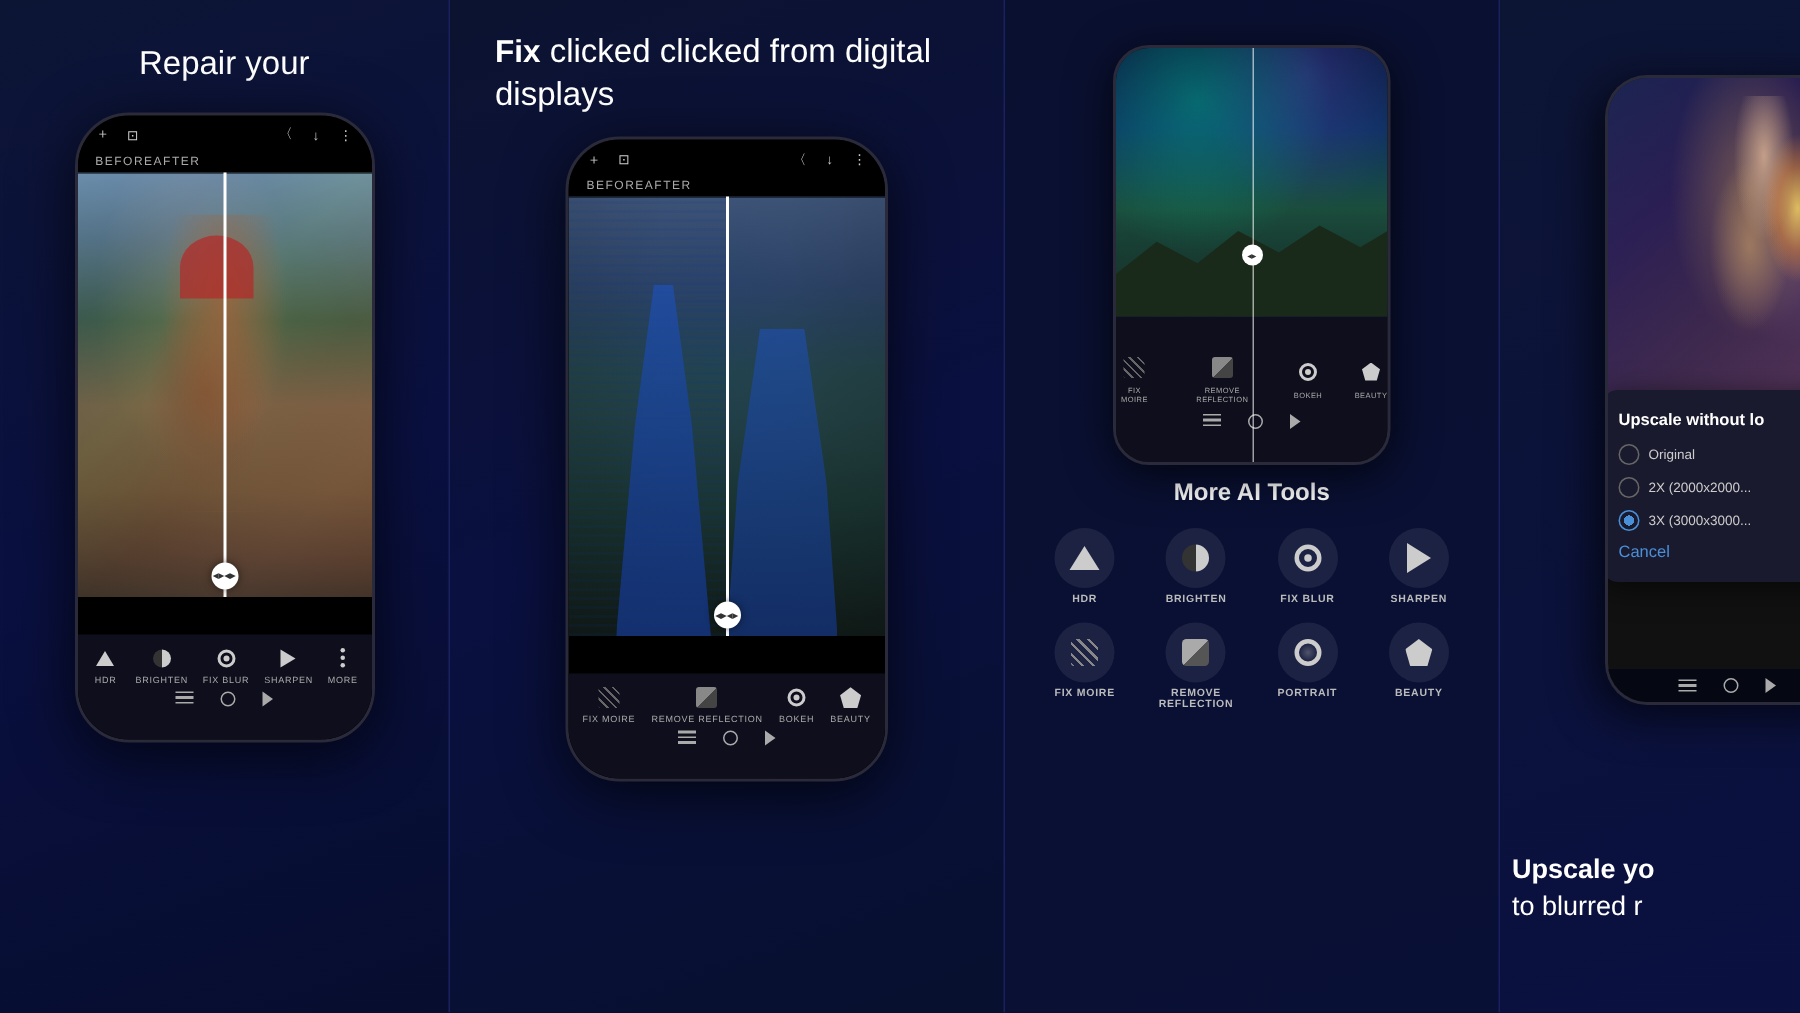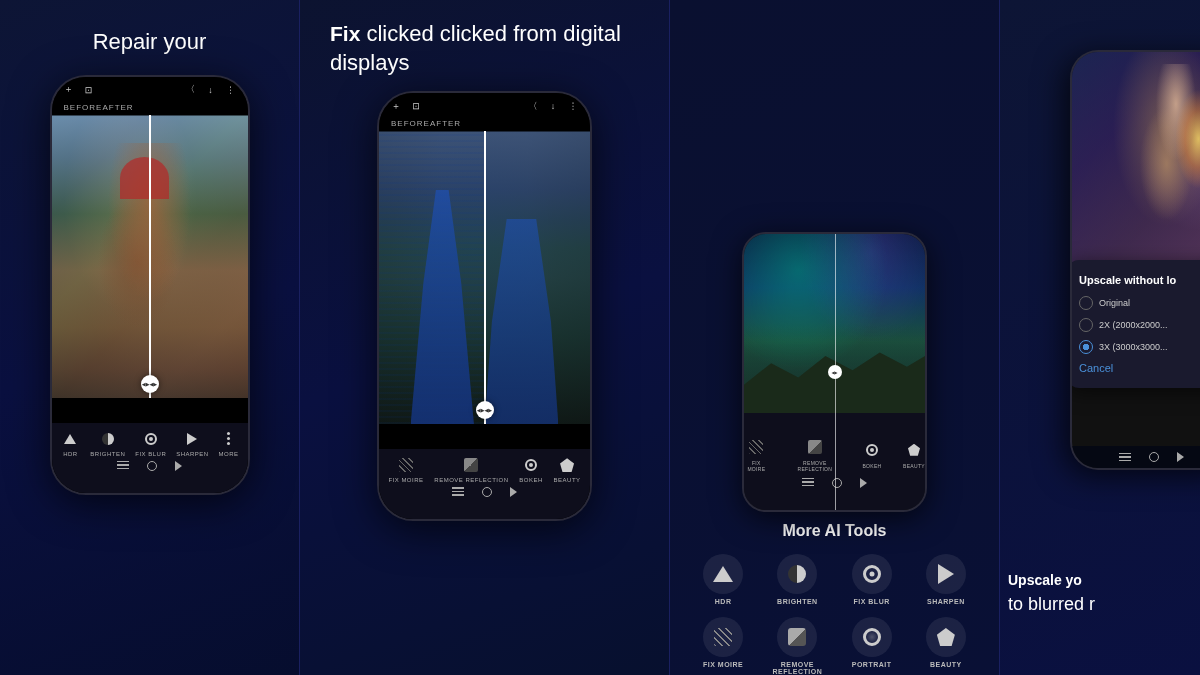--- a/index.html
+++ b/index.html
@@ -30,21 +30,20 @@
       width: 370px;
       background: linear-gradient(160deg, #0c1330 0%, #0a1040 50%, #07102e 100%);
       border-right: 1px solid #1a2060;
       padding-top: 20px;
     }
     .section-3 {
       width: 330px;
       background: linear-gradient(160deg, #0a1030 0%, #091035 100%);
       border-right: 1px solid #1a2060;
       padding-top: 20px;
-      justify-content: flex-end;
     }
     .section-4 {
       width: 200px;
       background: linear-gradient(160deg, #0d1535 0%, #0a1040 100%);
       position: relative;
       overflow: hidden;
     }
 
     
     .heading {
@@ -911,17 +910,17 @@
           <div class="nav-line"></div>
           <div class="nav-line"></div>
       </div>
       <div class="nav-circle"></div>
       <div class="nav-chevron"></div>
     </div>
   </div>
 
   <div style="position:absolute; bottom:60px; left:8px; right:0;">
     <div class="upscale-heading">
-      <span style="font-weight:700; color:#fff; font-size:14px;">Upscale yo</span>
+      <span style="font-weight:700; color:#fff; font-size:18px;">Upscale yo</span>
     </div>
     <div class="upscale-sub" style="font-size:18px; color:#fff; font-weight:300;">to blurred r</div>
   </div>
 </div>
 
 </body></html>

